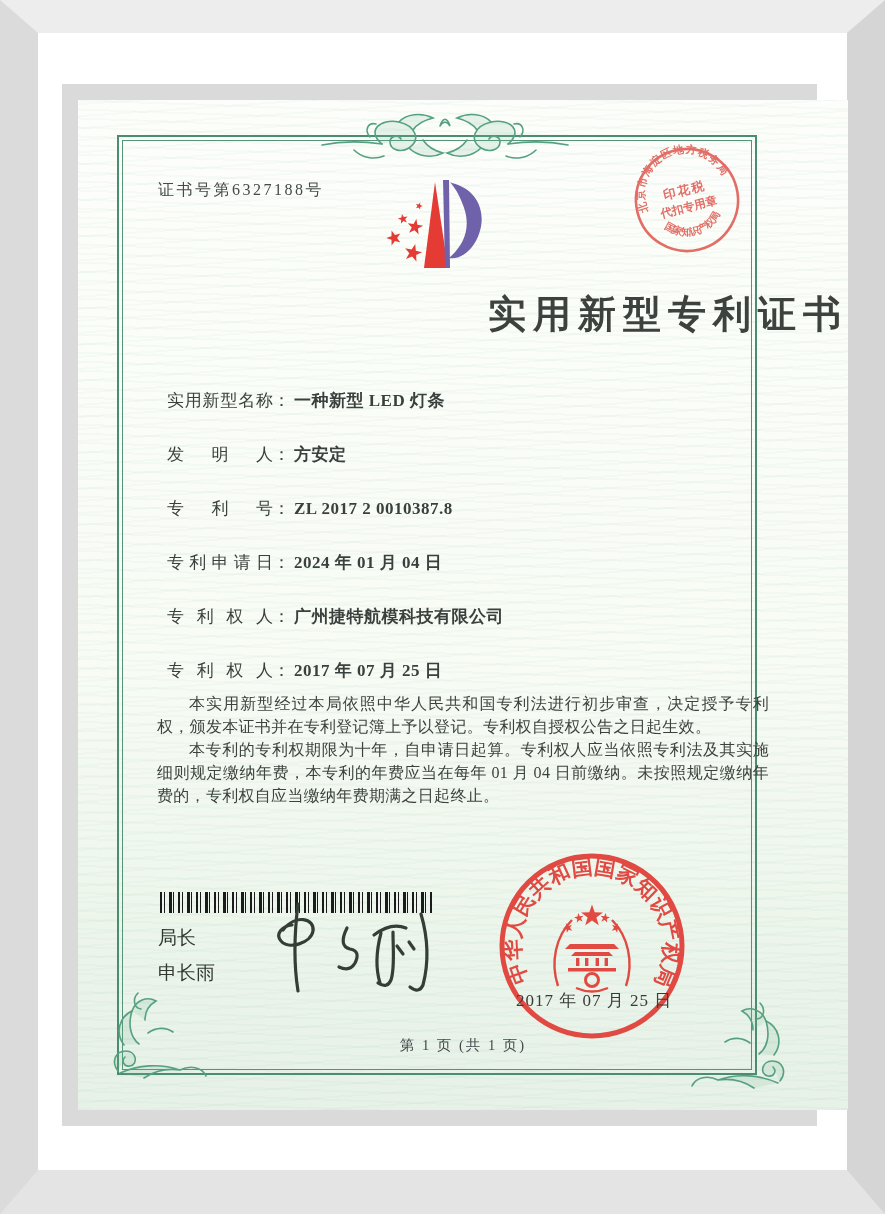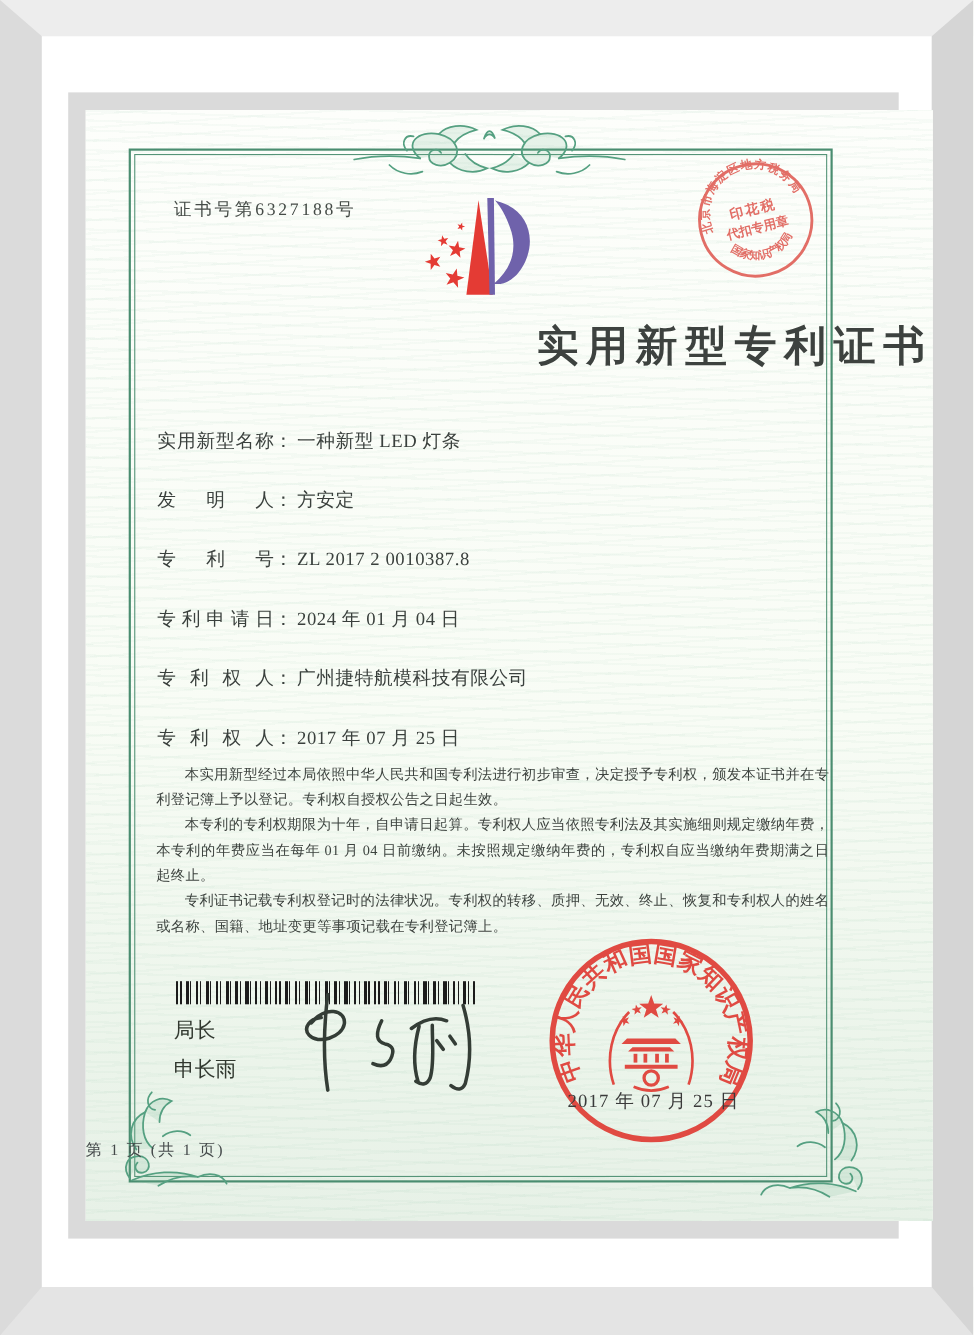--- a/index.html
+++ b/index.html
@@ -28,35 +28,35 @@
   
   .cert-no{position:absolute;left:80px;top:80px;font-size:16px;letter-spacing:2.5px;color:#454b47;}
   .logo{position:absolute;left:307px;top:68px;width:122px;height:114px;}
   .tax-stamp{position:absolute;left:543px;top:34px;width:132px;height:132px;
     transform:rotate(-14deg);opacity:.92;}
   .title{position:absolute;left:0;top:189px;width:100%;text-align:right;
     font-size:38px;font-weight:bold;letter-spacing:7px;color:#3d423f;}
   .fields{position:absolute;left:65px;top:289px;}
   .field-row{height:21px;margin-bottom:33px;font-size:17px;color:#3a403d;white-space:nowrap;}
   .field-label{display:inline-block;width:106px;text-align:justify;text-align-last:justify;
-    vertical-align:top;}
+    vertical-align:top;margin-left:24px;}
   .field-colon{display:inline-block;margin-right:4px;}
-  .field-value{letter-spacing:.5px;}
-  .body-text{position:absolute;left:64px;top:592px;width:612px;
-    font-size:13px;line-height:23px;color:#3c423e;letter-spacing:.3px;text-align:justify;}
+  .field-value{letter-spacing:.5px;font-weight:bold;}
+  .body-text{position:absolute;left:79px;top:592px;width:612px;
+    font-size:16px;line-height:23px;color:#3c423e;letter-spacing:.3px;text-align:justify;}
   .body-text p{margin:0;text-indent:2em;}
   .barcode{position:absolute;left:82px;top:792px;width:272px;height:21px;
     background-image:
       repeating-linear-gradient(90deg,#1b1b1b 0 2px,transparent 2px 4px,#1b1b1b 4px 5px,
         transparent 5px 9px,#1b1b1b 9px 12px,transparent 12px 13px,#1b1b1b 13px 14px,transparent 14px 18px);}
   .signer{position:absolute;left:80px;top:820px;font-size:19px;color:#31382f;line-height:35px;}
   .signature{position:absolute;left:183px;top:798px;width:200px;height:100px;}
   .seal{position:absolute;left:416px;top:748px;width:196px;height:196px;}
   .seal-date{position:absolute;left:438px;top:889px;font-size:17px;letter-spacing:1px;color:#3a3a3a;}
-  .footer{position:absolute;left:0;top:936px;width:100%;text-align:left;
+  .footer{position:absolute;left:0;top:936px;width:100%;text-align:center;
     font-size:14.5px;color:#44494a;letter-spacing:2px;}
 </style>
 </head>
 <body>
 
 <div id="stage">
   <div class="frame-outer"></div>
   <div class="matte-band"></div>
 
   <div class="paper">
@@ -165,21 +165,20 @@
         <span class="field-label">专利权人</span><span class="field-colon">：</span><span class="field-value">广州捷特航模科技有限公司</span>
       </div>
       <div class="field-row">
         <span class="field-label">专利权人</span><span class="field-colon">：</span><span class="field-value">2017 年 07 月 25 日</span>
       </div>
     </div>
 
     <div class="body-text">
       <p>本实用新型经过本局依照中华人民共和国专利法进行初步审查，决定授予专利权，颁发本证书并在专利登记簿上予以登记。专利权自授权公告之日起生效。</p>
       <p>本专利的专利权期限为十年，自申请日起算。专利权人应当依照专利法及其实施细则规定缴纳年费，本专利的年费应当在每年 01 月 04 日前缴纳。未按照规定缴纳年费的，专利权自应当缴纳年费期满之日起终止。</p>
-      <p>专利证书记载专利权登记时的法律状况。专利权的转移、质押、无效、终止、恢复和专利权人的姓名或名称、国籍、地址变更等事项记载在专利登记簿上。</p>
     </div>
 
     <div class="barcode"></div>
 
     <div class="signer">
       <div>局长</div>
       <div>申长雨</div>
     </div>
 
     <div class="signature">

